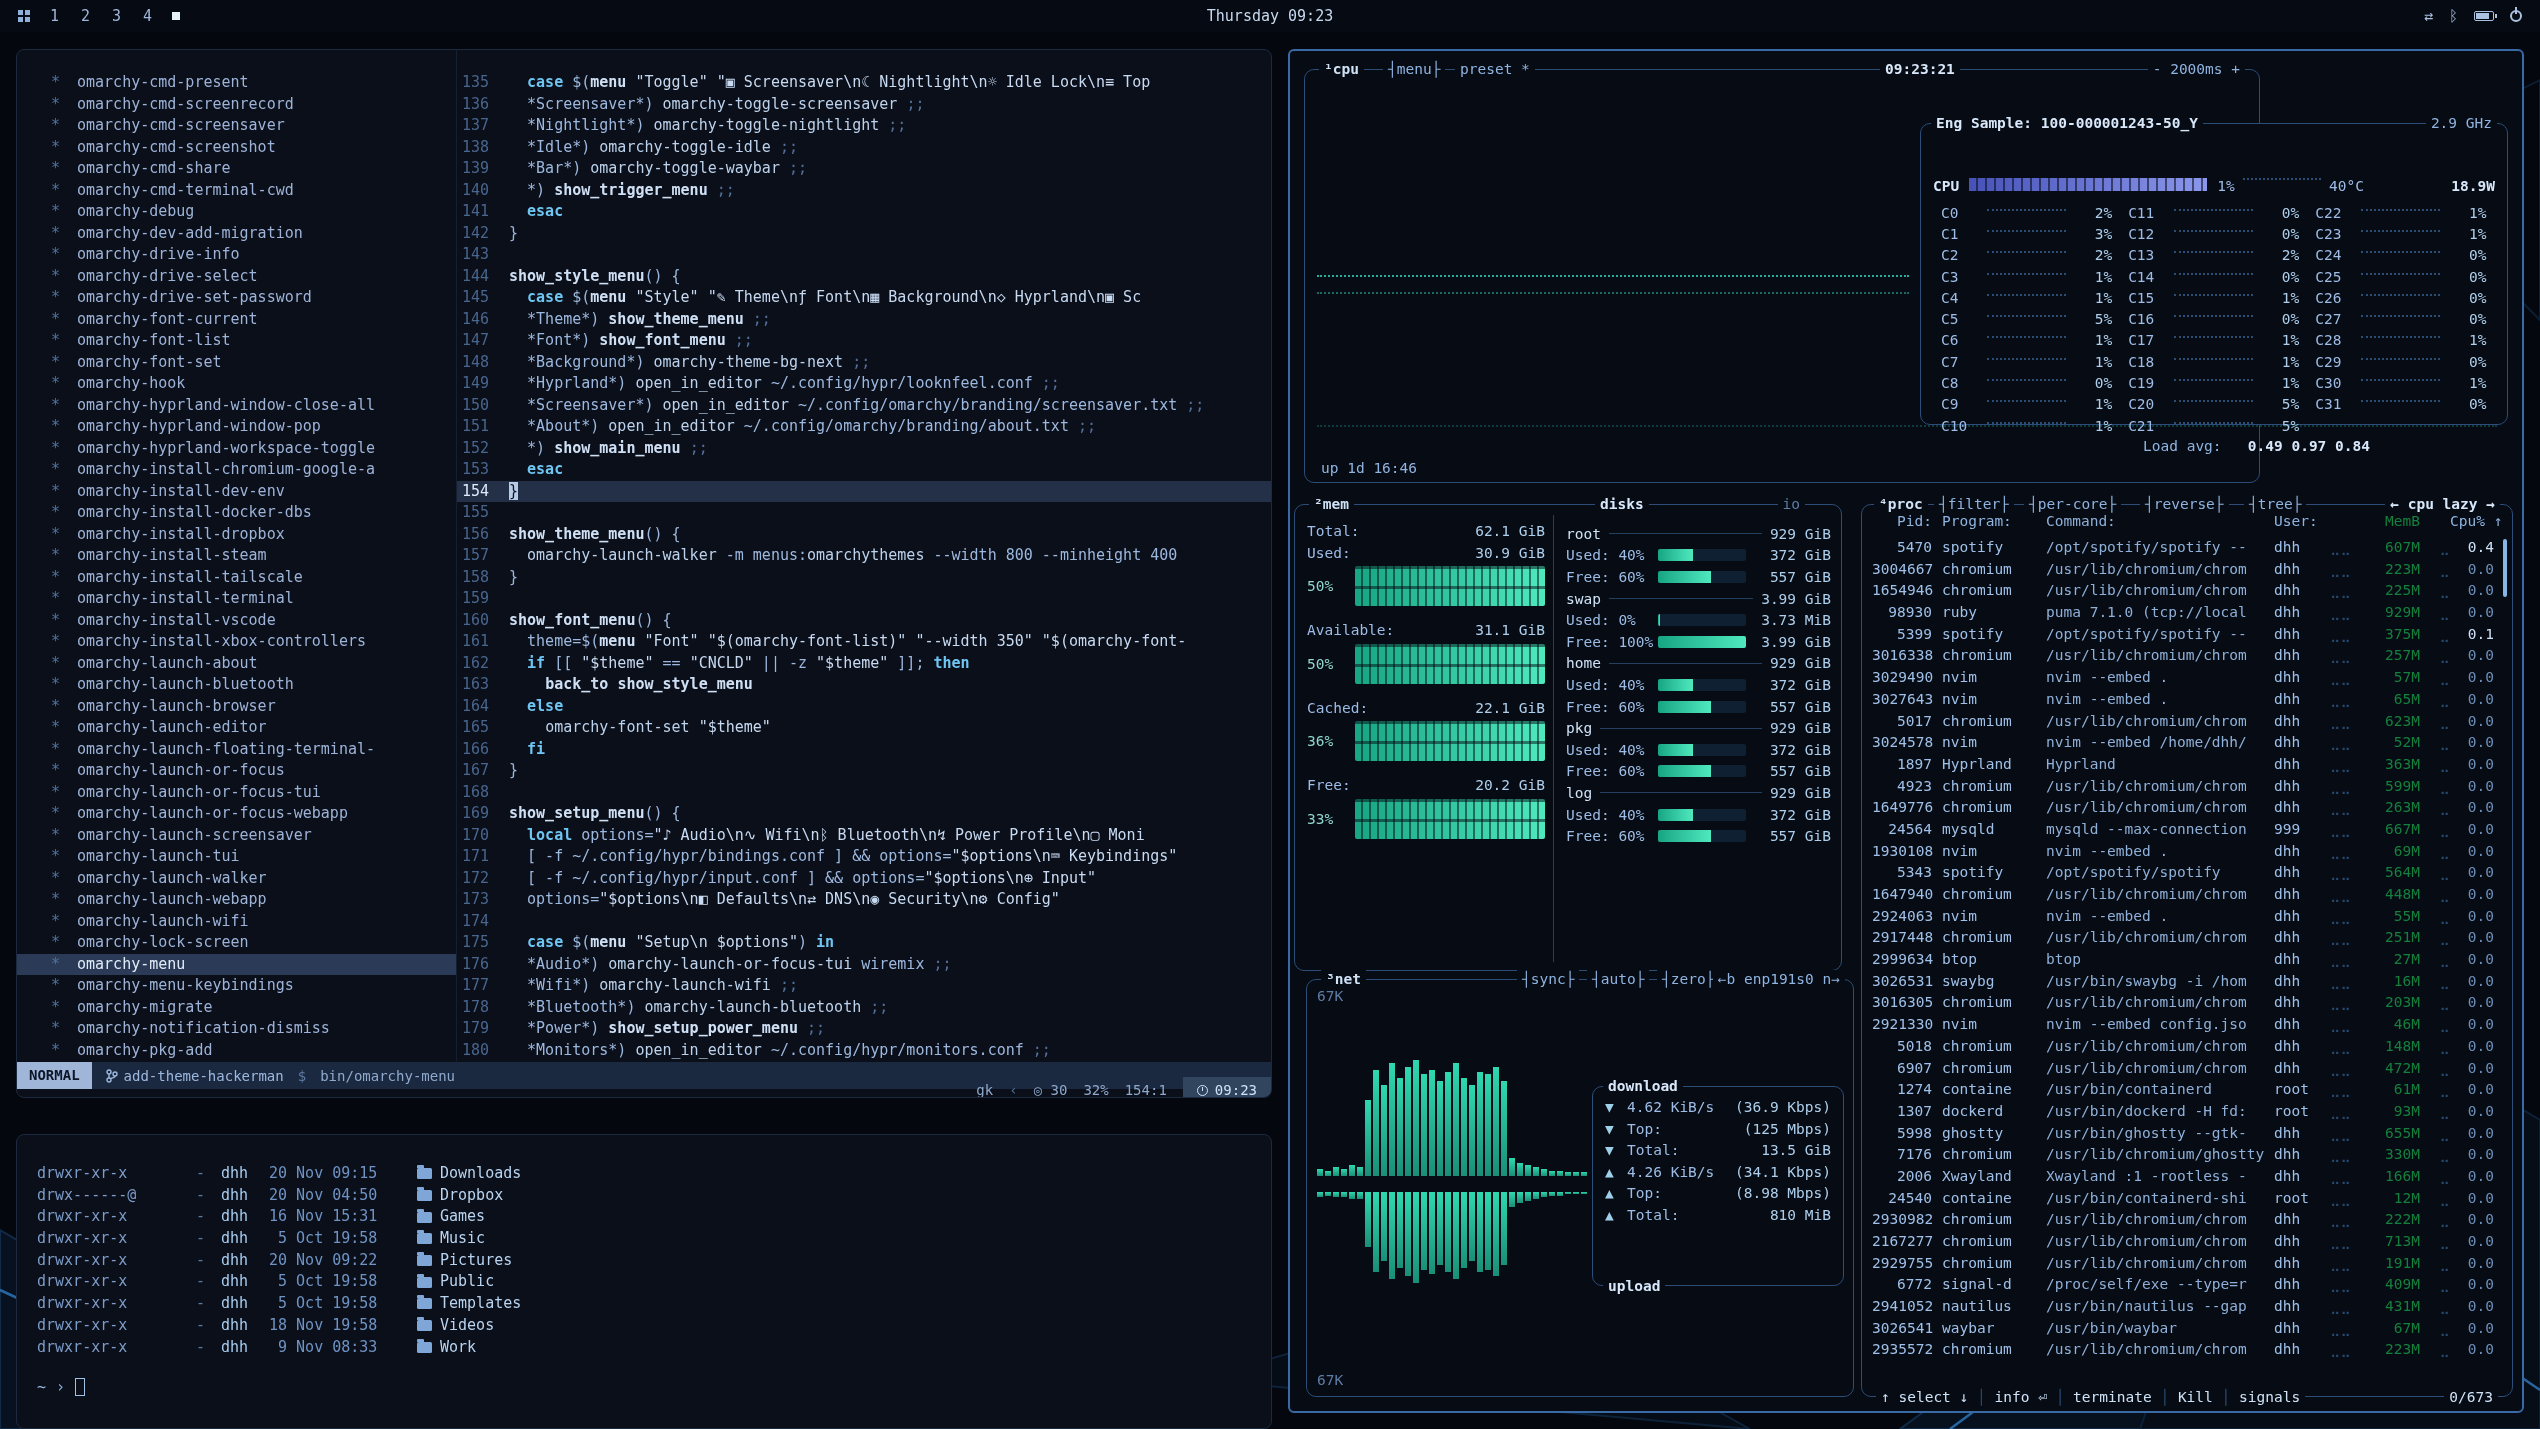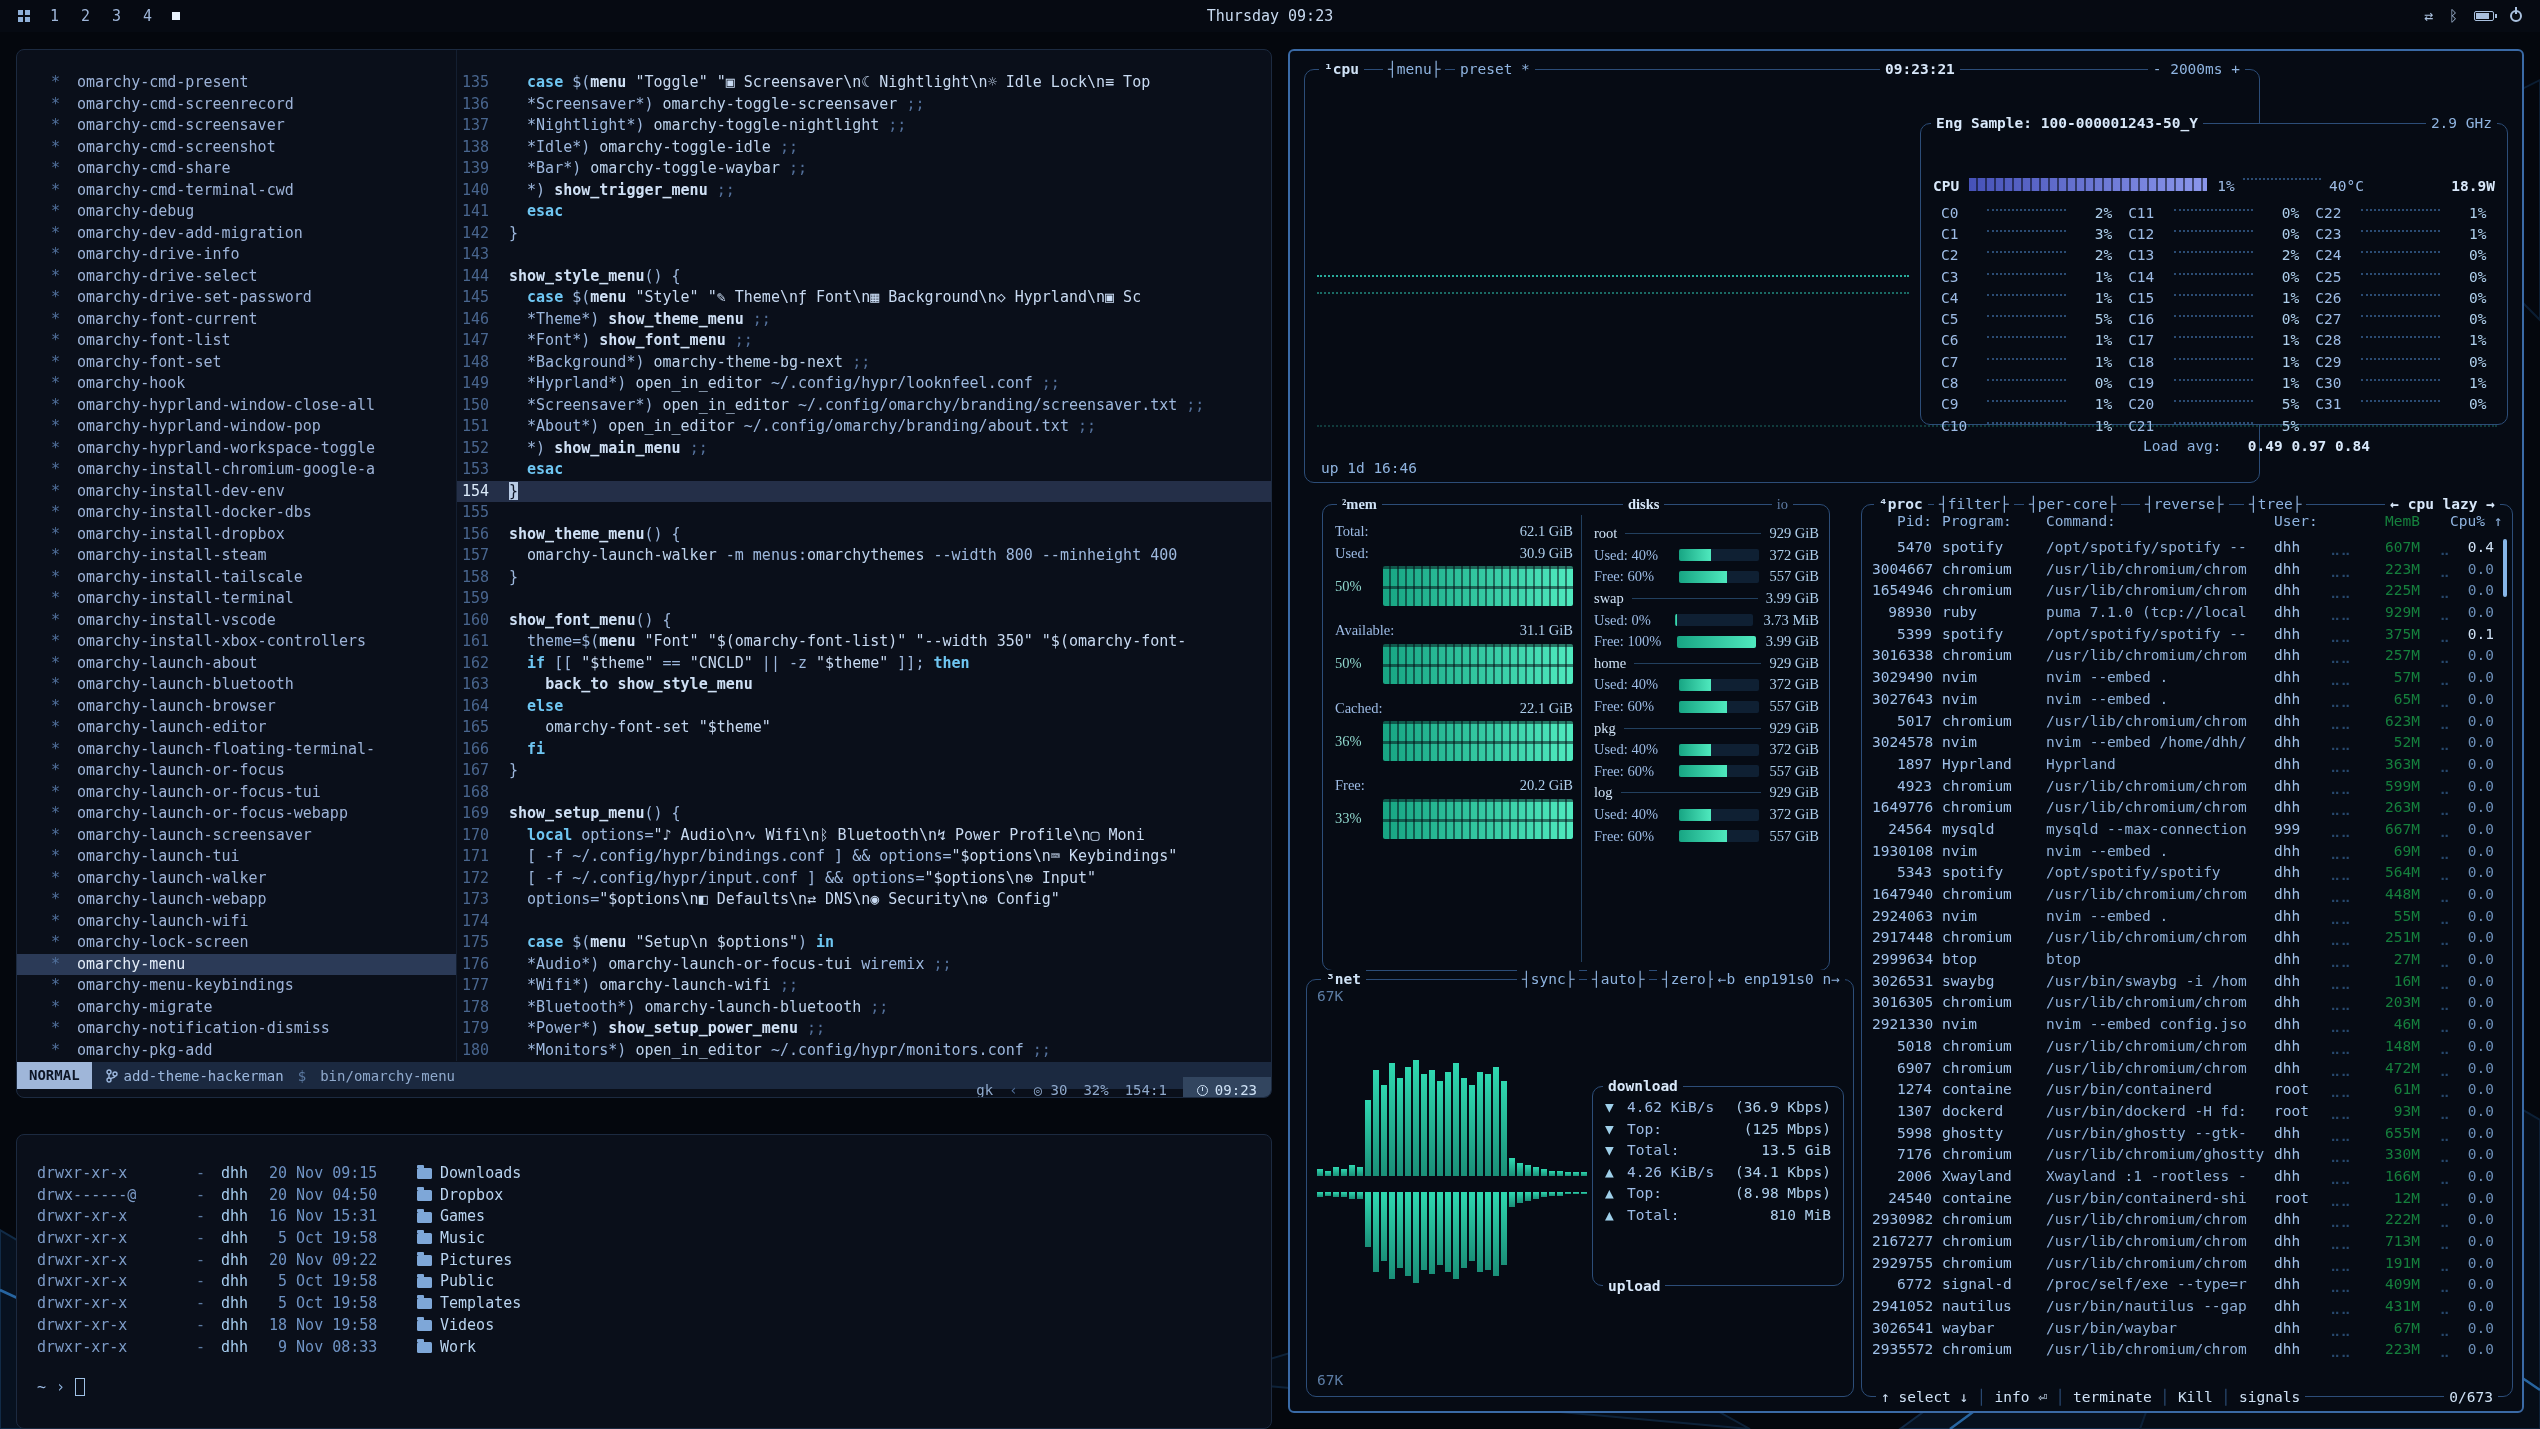--- a/index.html
+++ b/index.html
@@ -98,21 +98,21 @@
     background:repeating-linear-gradient(90deg,transparent 0 7px,rgba(4,8,16,.55) 7px 9px); }
   .lead { flex:1; border-bottom:2px dotted #2b4c74; margin:0 8px 6px; }
   .core-cols { display:flex; margin-top:2px; }
   .core-col { width:33.3%; padding:0 8px; }
   .core-row { display:flex; align-items:center; height:21.3px; white-space:pre;justify-content:flex-end; }
   .core-name { width:38px; }
   .core-pct { width:38px; text-align:right; color:#aecfec; }
   .loadavg { margin-top:2px; padding-left:210px; white-space:pre; }
   .uptime { position:absolute; left:16px; bottom:6px; color:#8fb4e0; }
 
-  #mem-box { left:32px; top:453px; width:508px; height:467px;font-family:Liberation Serif, serif; }
+  #mem-box { left:4px; top:453px; width:548px; height:467px; }
   .mem-left { position:absolute; left:12px; top:16px; width:238px; }
   .mem-row { display:flex; height:21.5px; line-height:21.5px; white-space:pre; }
   .mem-row .v { margin-left:auto; color:#aecfec; }
   .mem-stat { margin-bottom:14px; }
   .mem-barrow { display:flex; align-items:center; margin-top:2px; }
   .mem-pct { width:48px; color:#8fd6cc; }
   .mem-bar { flex:1; height:40px; border-radius:2px;
     background:linear-gradient(90deg,#17a583,#4fe9be); position:relative; }
   .mem-bar::after { content:""; position:absolute; inset:0;
     background:repeating-linear-gradient(90deg,transparent 0 6px,rgba(4,8,16,.5) 6px 8px),

